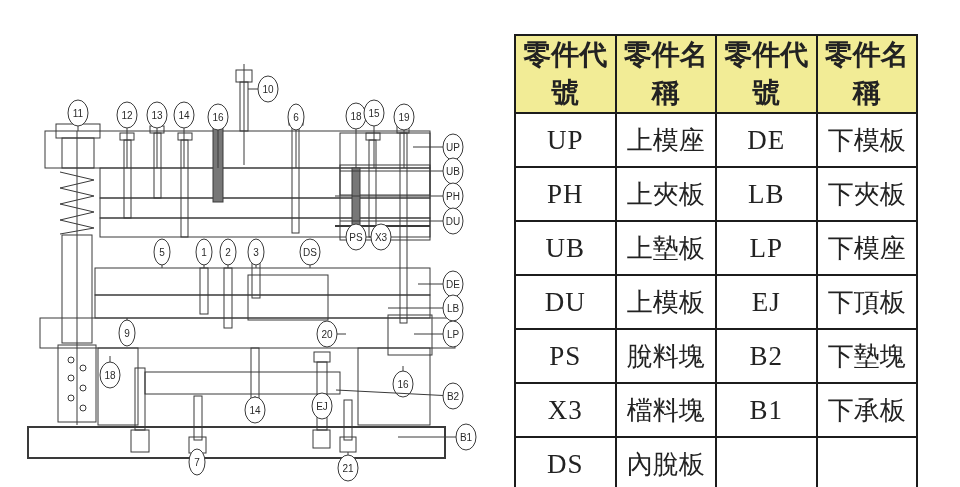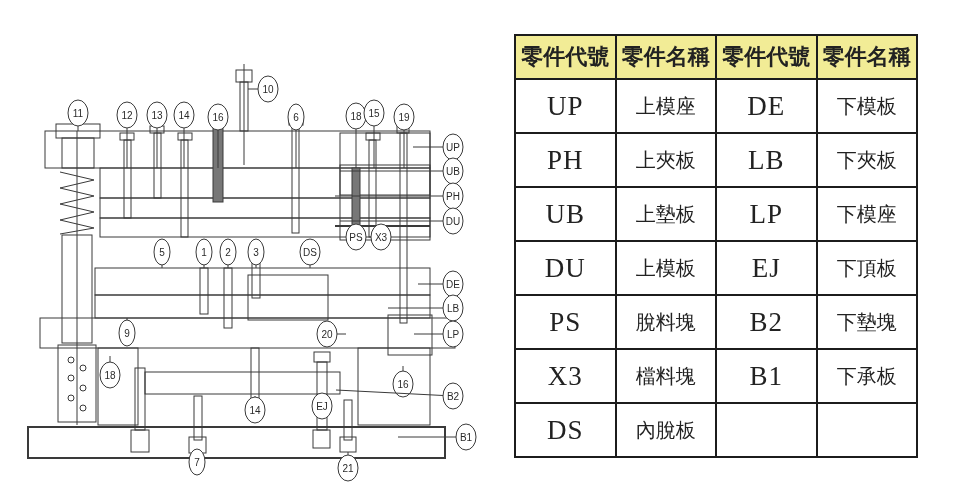--- a/index.html
+++ b/index.html
@@ -16,27 +16,27 @@
   .drawing svg{display:block;}
   
   table.parts{
     position:absolute;left:514px;top:34px;width:404px;
     border-collapse:collapse;table-layout:fixed;
     background:#fff;
   }
   table.parts th{
     border:2px solid #1c1c1c;
     height:42px;
-    font-size:22px;font-weight:600;color:#222;
+    font-size:28px;font-weight:600;color:#222;
     text-align:center;padding:0 1px;letter-spacing:0px;
   }
   table.parts td{
     border:2px solid #1c1c1c;
     height:52px;
-    font-size:20px;color:#222;
+    font-size:26px;color:#222;
     text-align:center;padding:0 2px;
     white-space:nowrap;overflow:hidden;
   }
   table.parts td.code{font-size:27px;letter-spacing:1px;}
 </style>
 </head>
 <body>
 
 <div class="stage">
 

